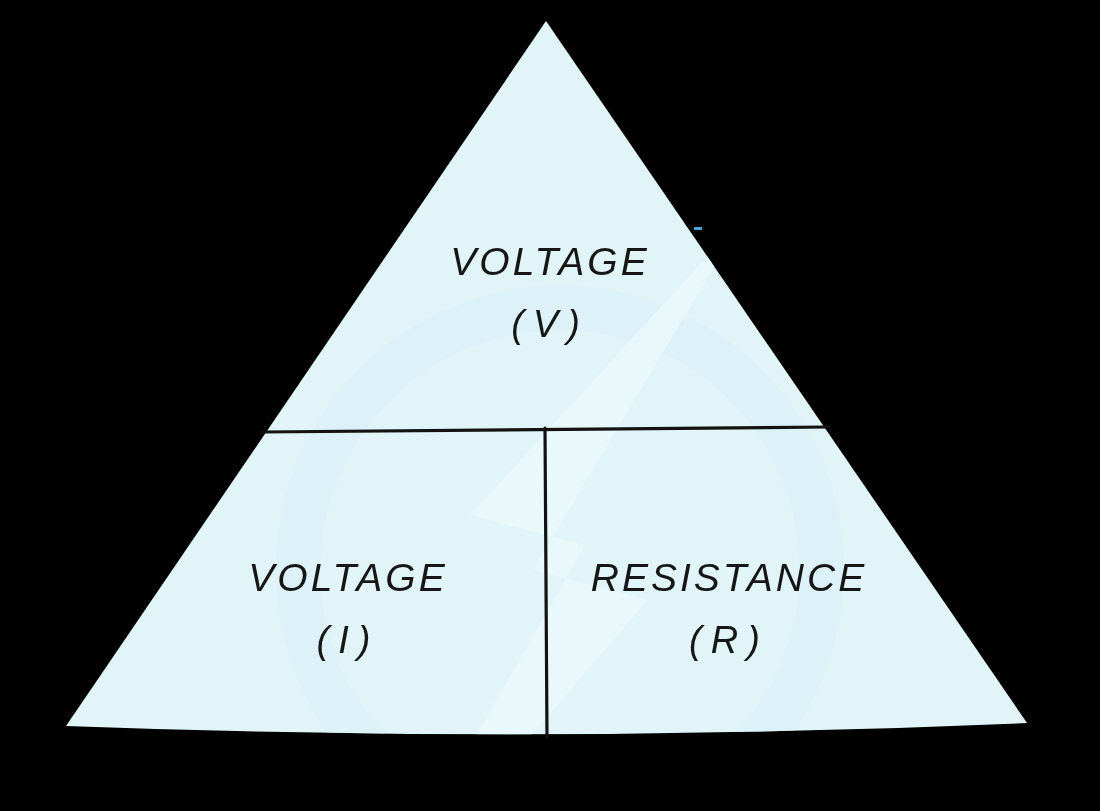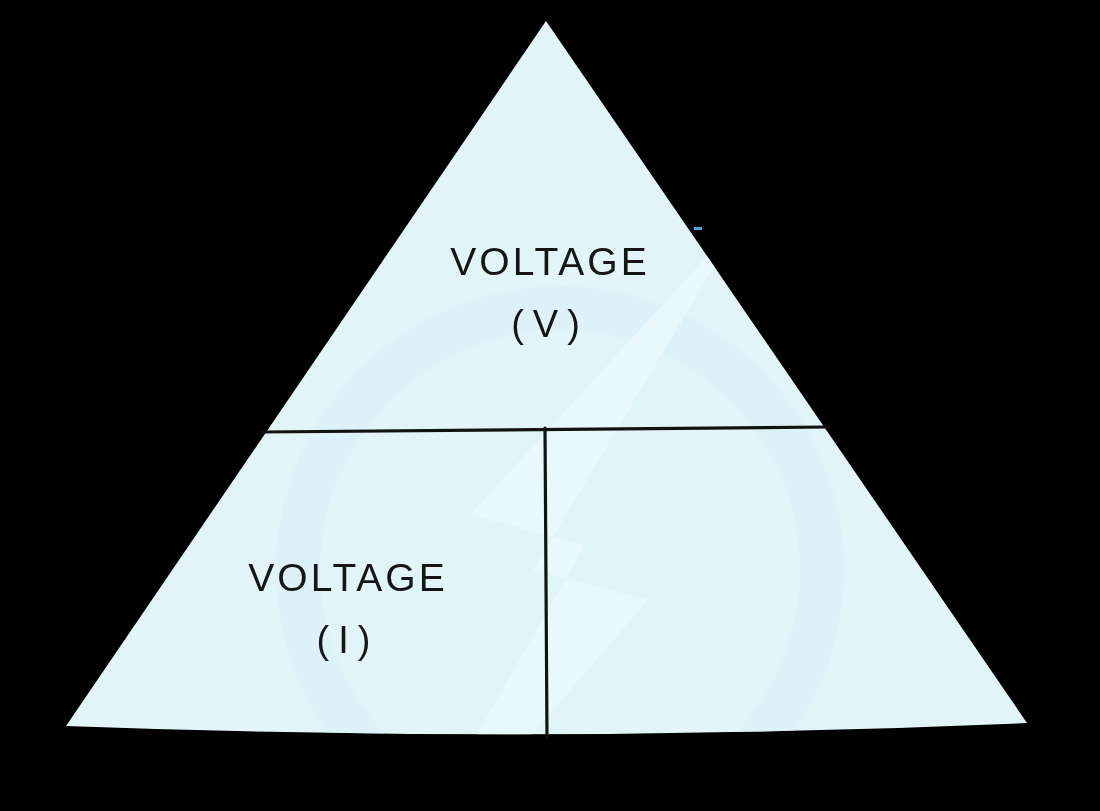--- a/index.html
+++ b/index.html
@@ -11,20 +11,21 @@
     height: 811px;
     background: #000000;
     overflow: hidden;
     font-family: "Liberation Sans", sans-serif;
   }
   .stage {
     position: relative;
     width: 1100px;
     height: 811px;
     background: #000000;
+    font-style: italic;
   }
   .stage svg {
     position: absolute;
     left: 0;
     top: 0;
   }
   .label {
     position: absolute;
     width: 440px;
     text-align: center;
@@ -78,14 +79,18 @@
   <div class="label label-voltage">
     <span class="name">VOLTAGE</span>
     <span class="symbol">(V)</span>
   </div>
 
   <div class="label label-current">
     <span class="name">VOLTAGE</span>
     <span class="symbol">(I)</span>
   </div>
 
+  <div class="label label-resistance">
+    <span class="name">RESISTANCE</span>
+    <span class="symbol">(R)</span>
+  </div>
 
 </div>
 
 </body></html>

